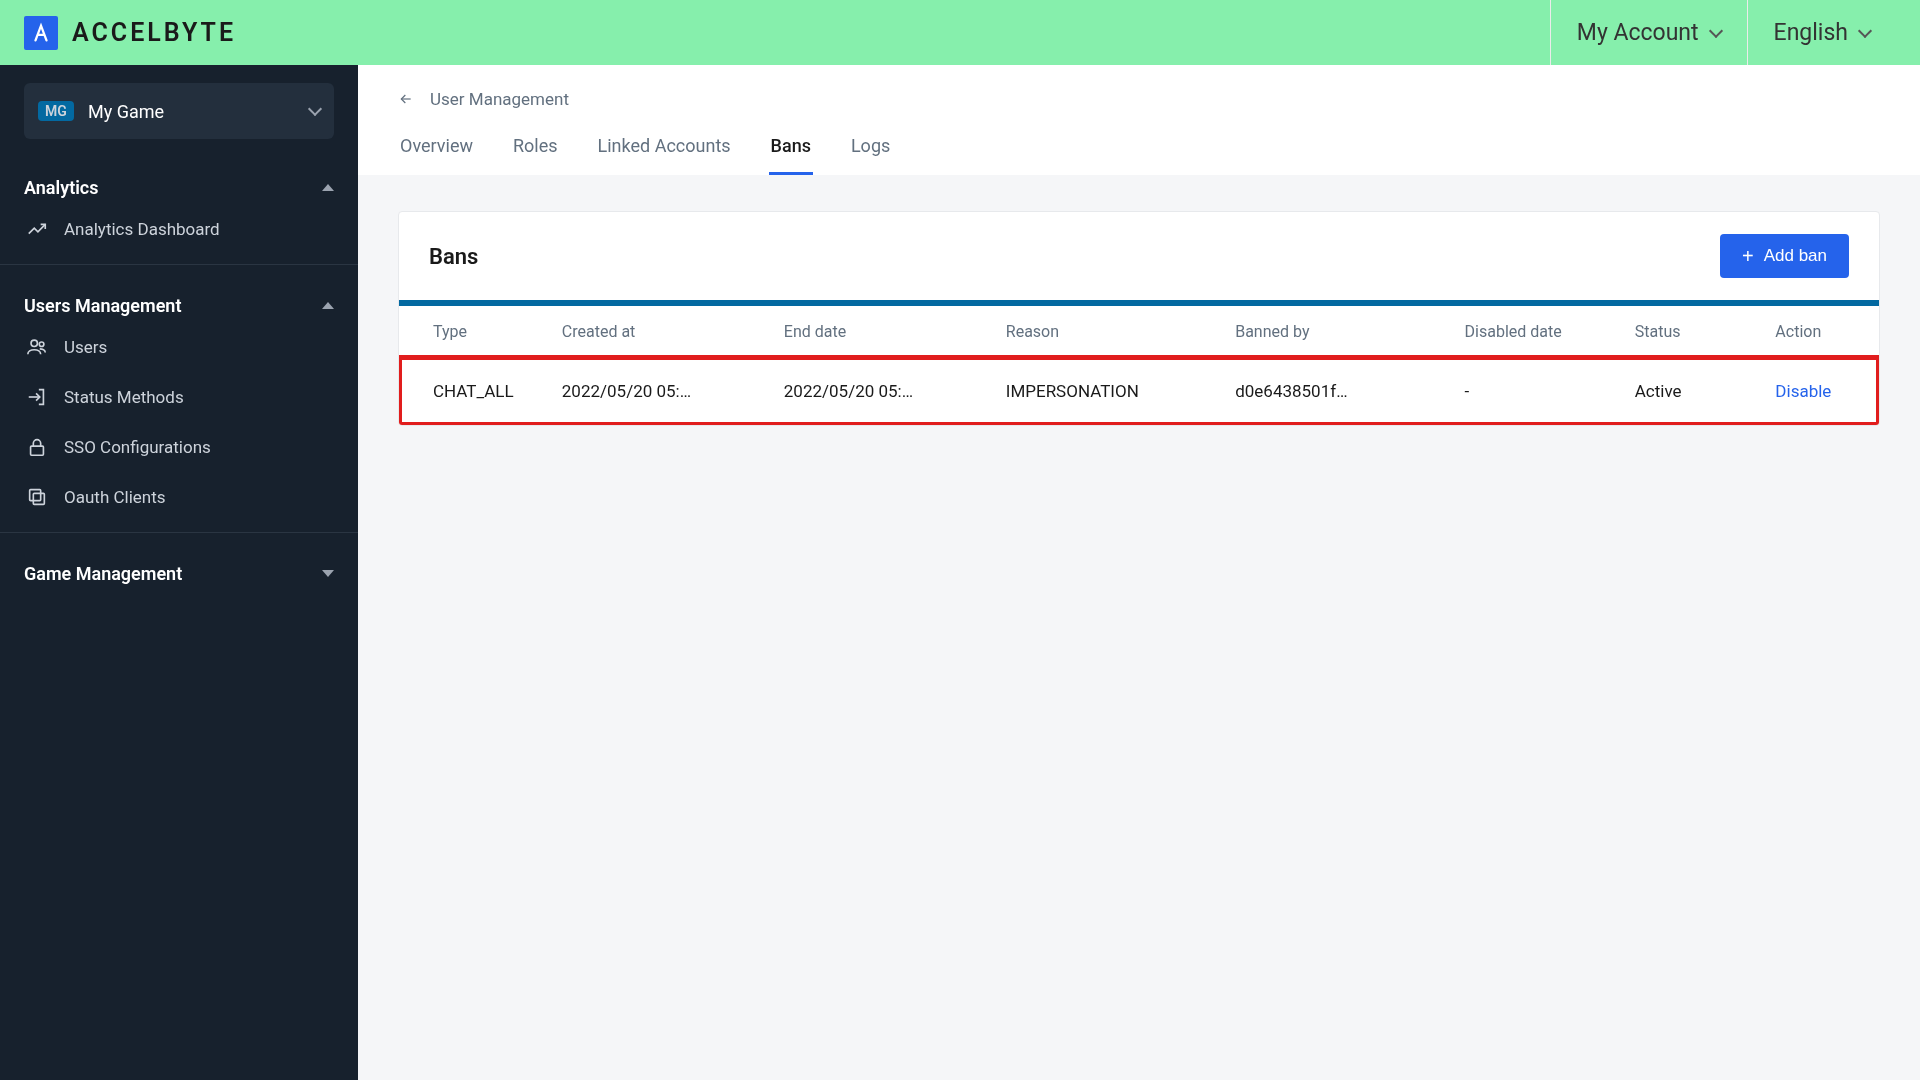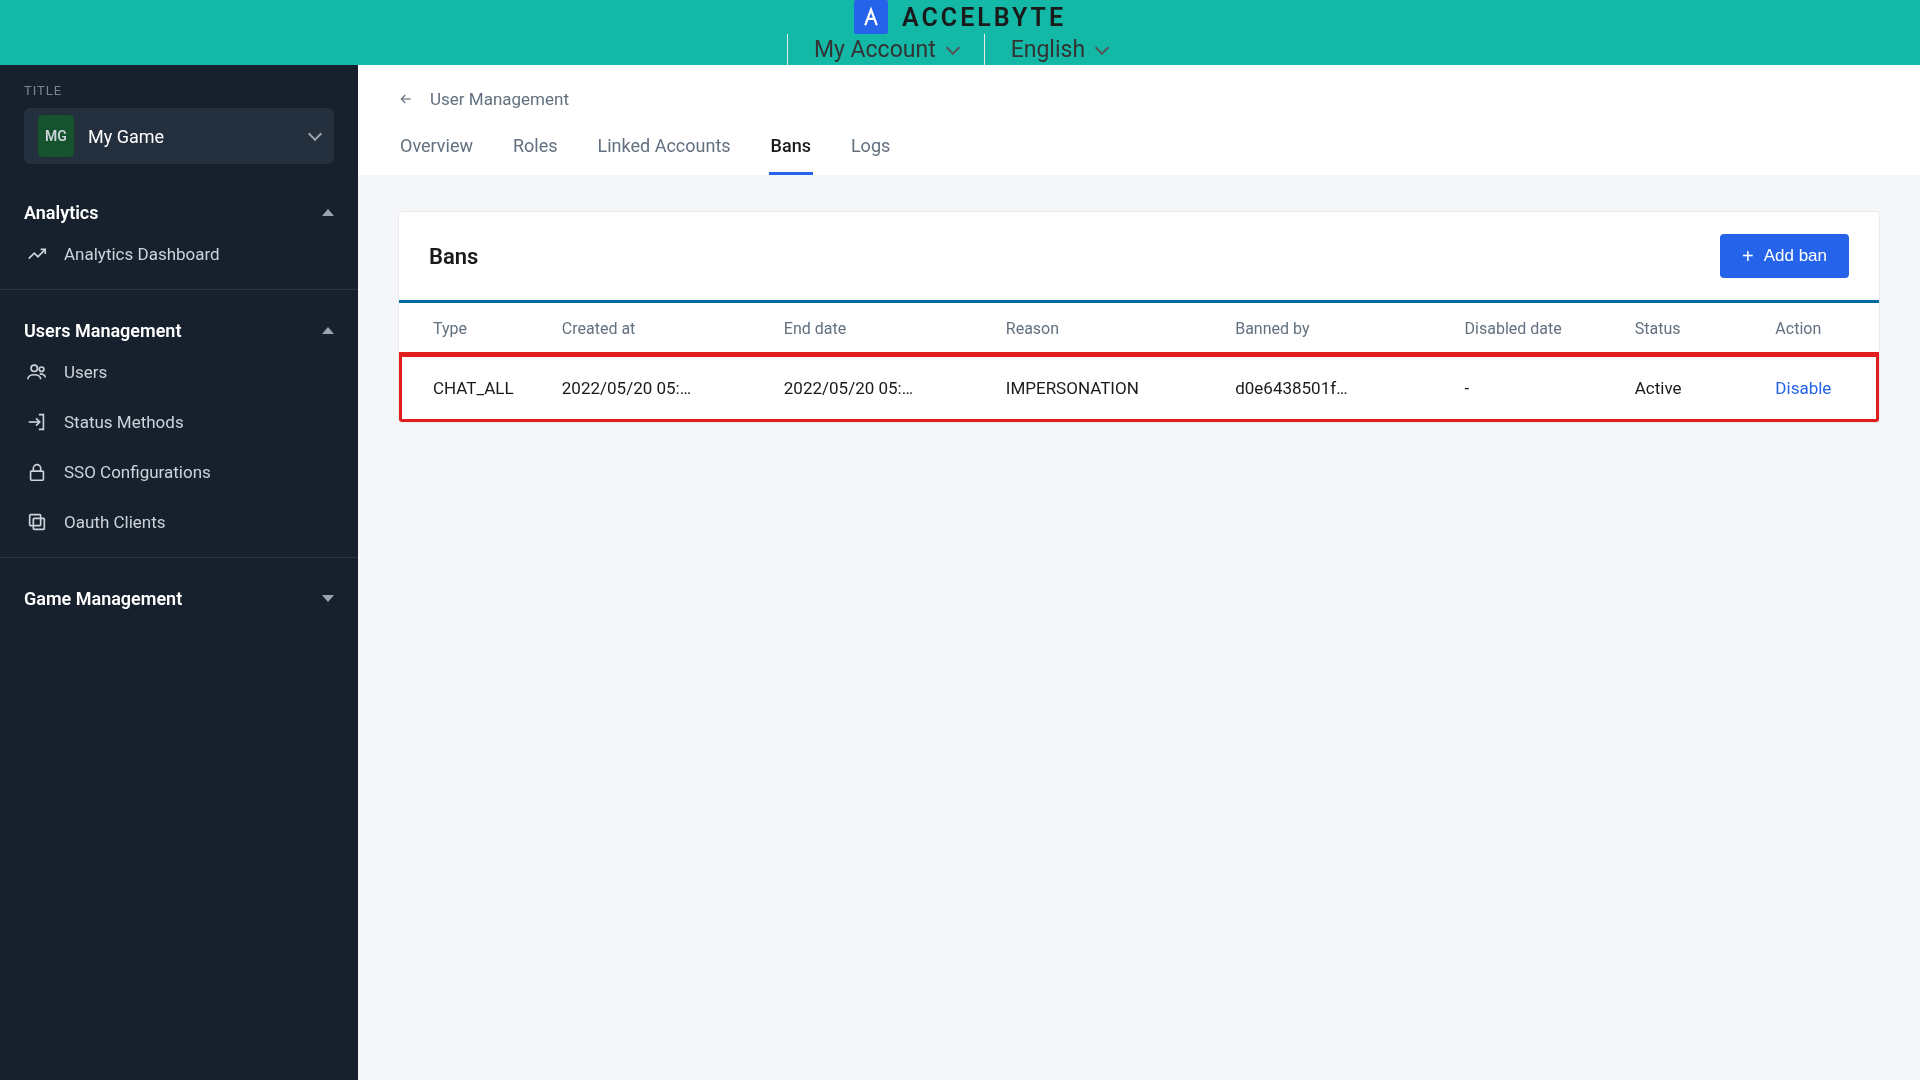--- a/index.html
+++ b/index.html
@@ -1,35 +1,35 @@
 <!DOCTYPE html>
 <html><head>
 <meta charset="utf-8">
 <style>
 * { margin: 0; padding: 0; box-sizing: border-box; }
 body { font-family: -apple-system, BlinkMacSystemFont, "Segoe UI", Roboto, sans-serif; background: #f5f6f8; color: #1a1a1a; width: 1920px; height: 1080px; overflow: hidden; }
 
 
-.top-header { height: 65px; background: #14b8a6; display: flex; align-items: center; justify-content: space-between; padding: 0 24px; flex-direction: column; }
+.top-header { height: 65px; background: #86efac; display: flex; align-items: center; justify-content: space-between; padding: 0 24px; }
 .logo-area { display: flex; align-items: center; gap: 14px; }
 .logo-icon { width: 34px; height: 34px; background: #2563eb; display: flex; align-items: center; justify-content: center; color: #fff; font-weight: 700; font-size: 19px; font-style: italic; border-radius: 2px; }
 .logo-text { font-size: 25px; font-weight: 600; letter-spacing: 3px; color: #1a1a1a; }
 .top-right { display: flex; align-items: center; height: 100%; }
 .top-dropdown { display: flex; align-items: center; gap: 12px; font-size: 23px; color: #333; padding: 0 26px; height: 100%; border-left: 1px solid #ebebeb; cursor: pointer; }
 .chev { width: 10px; height: 10px; border-right: 2px solid #555; border-bottom: 2px solid #555; transform: rotate(45deg); margin-top: -4px; }
 
 
 .layout { display: flex; height: calc(1080px - 65px); }
 
 
 .sidebar { width: 358px; background: #17212d; color: #e1e4e8; display: flex; flex-direction: column; padding-top: 18px; overflow-y: auto; }
 .title-label { font-size: 13px; letter-spacing: 1px; color: #7a8494; padding: 0 24px 10px; }
 .title-select { margin: 0 24px 18px; background: #232f3d; border-radius: 6px; height: 56px; display: flex; align-items: center; padding: 0 14px; justify-content: space-between; cursor: pointer; }
 .title-select-left { display: flex; align-items: center; gap: 14px; }
-.title-badge { width: 36px; height: 42px; background: #14532d; border-radius: 4px; display: flex; align-items: center; justify-content: center; font-size: 14px; font-weight: 600; color: #cdd3db; }
+.title-badge { width: 36px; height: 20px; background: #0369a1; border-radius: 4px; display: flex; align-items: center; justify-content: center; font-size: 14px; font-weight: 600; color: #cdd3db; }
 .title-name { font-size: 18px; color: #fff; }
 .chev-light { width: 10px; height: 10px; border-right: 2px solid #9ba3af; border-bottom: 2px solid #9ba3af; transform: rotate(45deg); margin-top: -4px; }
 
 .nav-section { padding: 20px 24px 6px; display: flex; align-items: center; justify-content: space-between; cursor: pointer; }
 .nav-section-title { font-size: 18px; font-weight: 600; color: #fff; }
 .tri-up { width: 0; height: 0; border-left: 6px solid transparent; border-right: 6px solid transparent; border-bottom: 7px solid #9ba3af; }
 .tri-down { width: 0; height: 0; border-left: 6px solid transparent; border-right: 6px solid transparent; border-top: 7px solid #9ba3af; }
 
 .nav-item { display: flex; align-items: center; gap: 16px; padding: 14px 24px 14px 26px; font-size: 17px; color: #cdd3db; cursor: pointer; }
 .nav-icon { width: 22px; height: 22px; display: flex; align-items: center; justify-content: center; flex-shrink: 0; }
@@ -49,21 +49,21 @@
 .tab.active { color: #1a1a1a; font-weight: 500; border-bottom-color: #2563eb; }
 
 
 .card { margin: 36px 40px; background: #fff; border: 1px solid #e7e9ec; border-radius: 4px; overflow: hidden; }
 .card-header { display: flex; align-items: center; justify-content: space-between; padding: 22px 30px; }
 .card-title { font-size: 22px; font-weight: 600; }
 .btn-primary { background: #2563eb; color: #fff; border: none; border-radius: 4px; padding: 12px 22px; font-size: 17px; display: flex; align-items: center; gap: 10px; cursor: pointer; }
 .plus-icon { font-size: 20px; line-height: 1; }
 
 .table { width: 100%; border-collapse: collapse; }
-.table th { text-align: left; font-weight: 400; font-size: 16px; color: #62707f; padding: 16px 0; border-top: 3px solid #0369a1; }
+.table th { text-align: left; font-weight: 400; font-size: 16px; color: #62707f; padding: 16px 0; border-top: 6px solid #0369a1; }
 .table th:first-child { padding-left: 34px; }
 .table th:last-child { padding-right: 34px; }
 .table td { font-size: 17px; color: #1a1a1a; padding: 24px 0; }
 .table td:first-child { padding-left: 34px; }
 .table td:last-child { padding-right: 34px; }
 .row-highlight { outline: 5px solid #e11d1d; outline-offset: -3px; }
 .link-action { color: #2563eb; cursor: pointer; }
 </style>
 </head>
 <body>
@@ -85,21 +85,20 @@
     <div class="top-dropdown">
       <span>English</span>
       <span class="chev"></span>
     </div>
   </div>
 </div>
 
 <div class="layout">
 
   <aside class="sidebar">
-    <div class="title-label">TITLE</div>
     <div class="title-select">
       <div class="title-select-left">
         <div class="title-badge">MG</div>
         <div class="title-name">My Game</div>
       </div>
       <span class="chev-light"></span>
     </div>
 
     <div class="nav-section">
       <span class="nav-section-title">Analytics</span>

